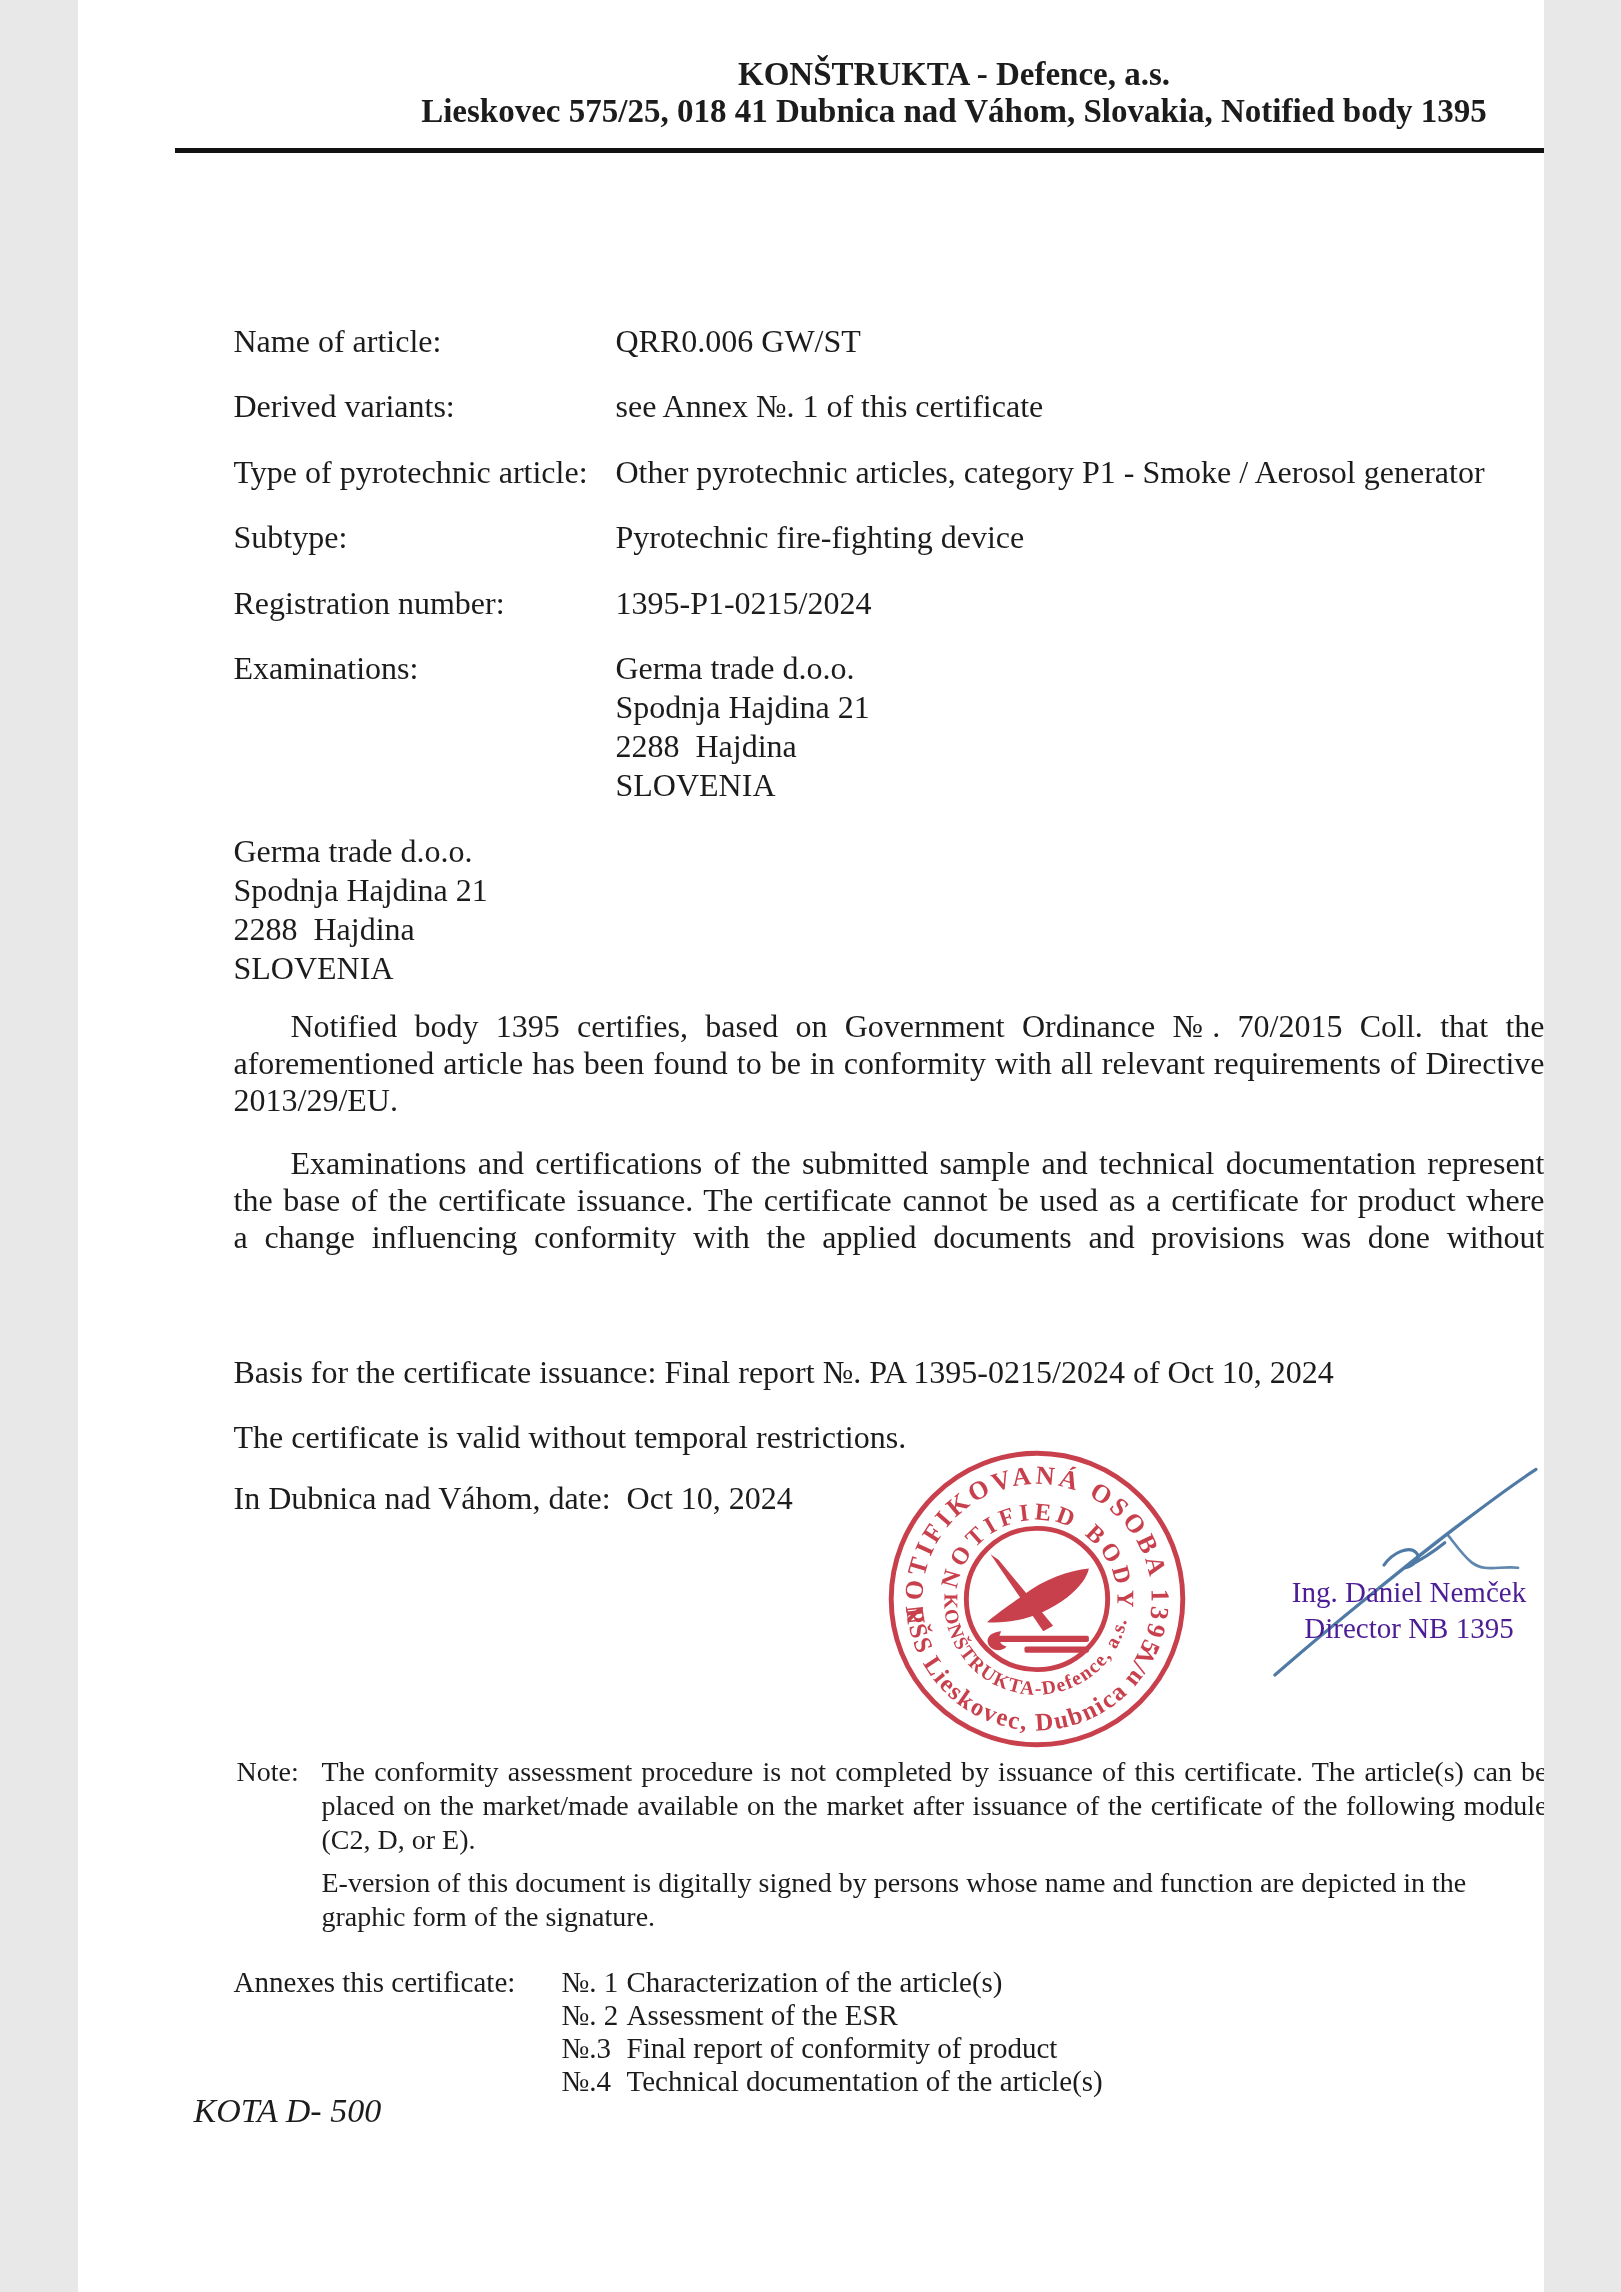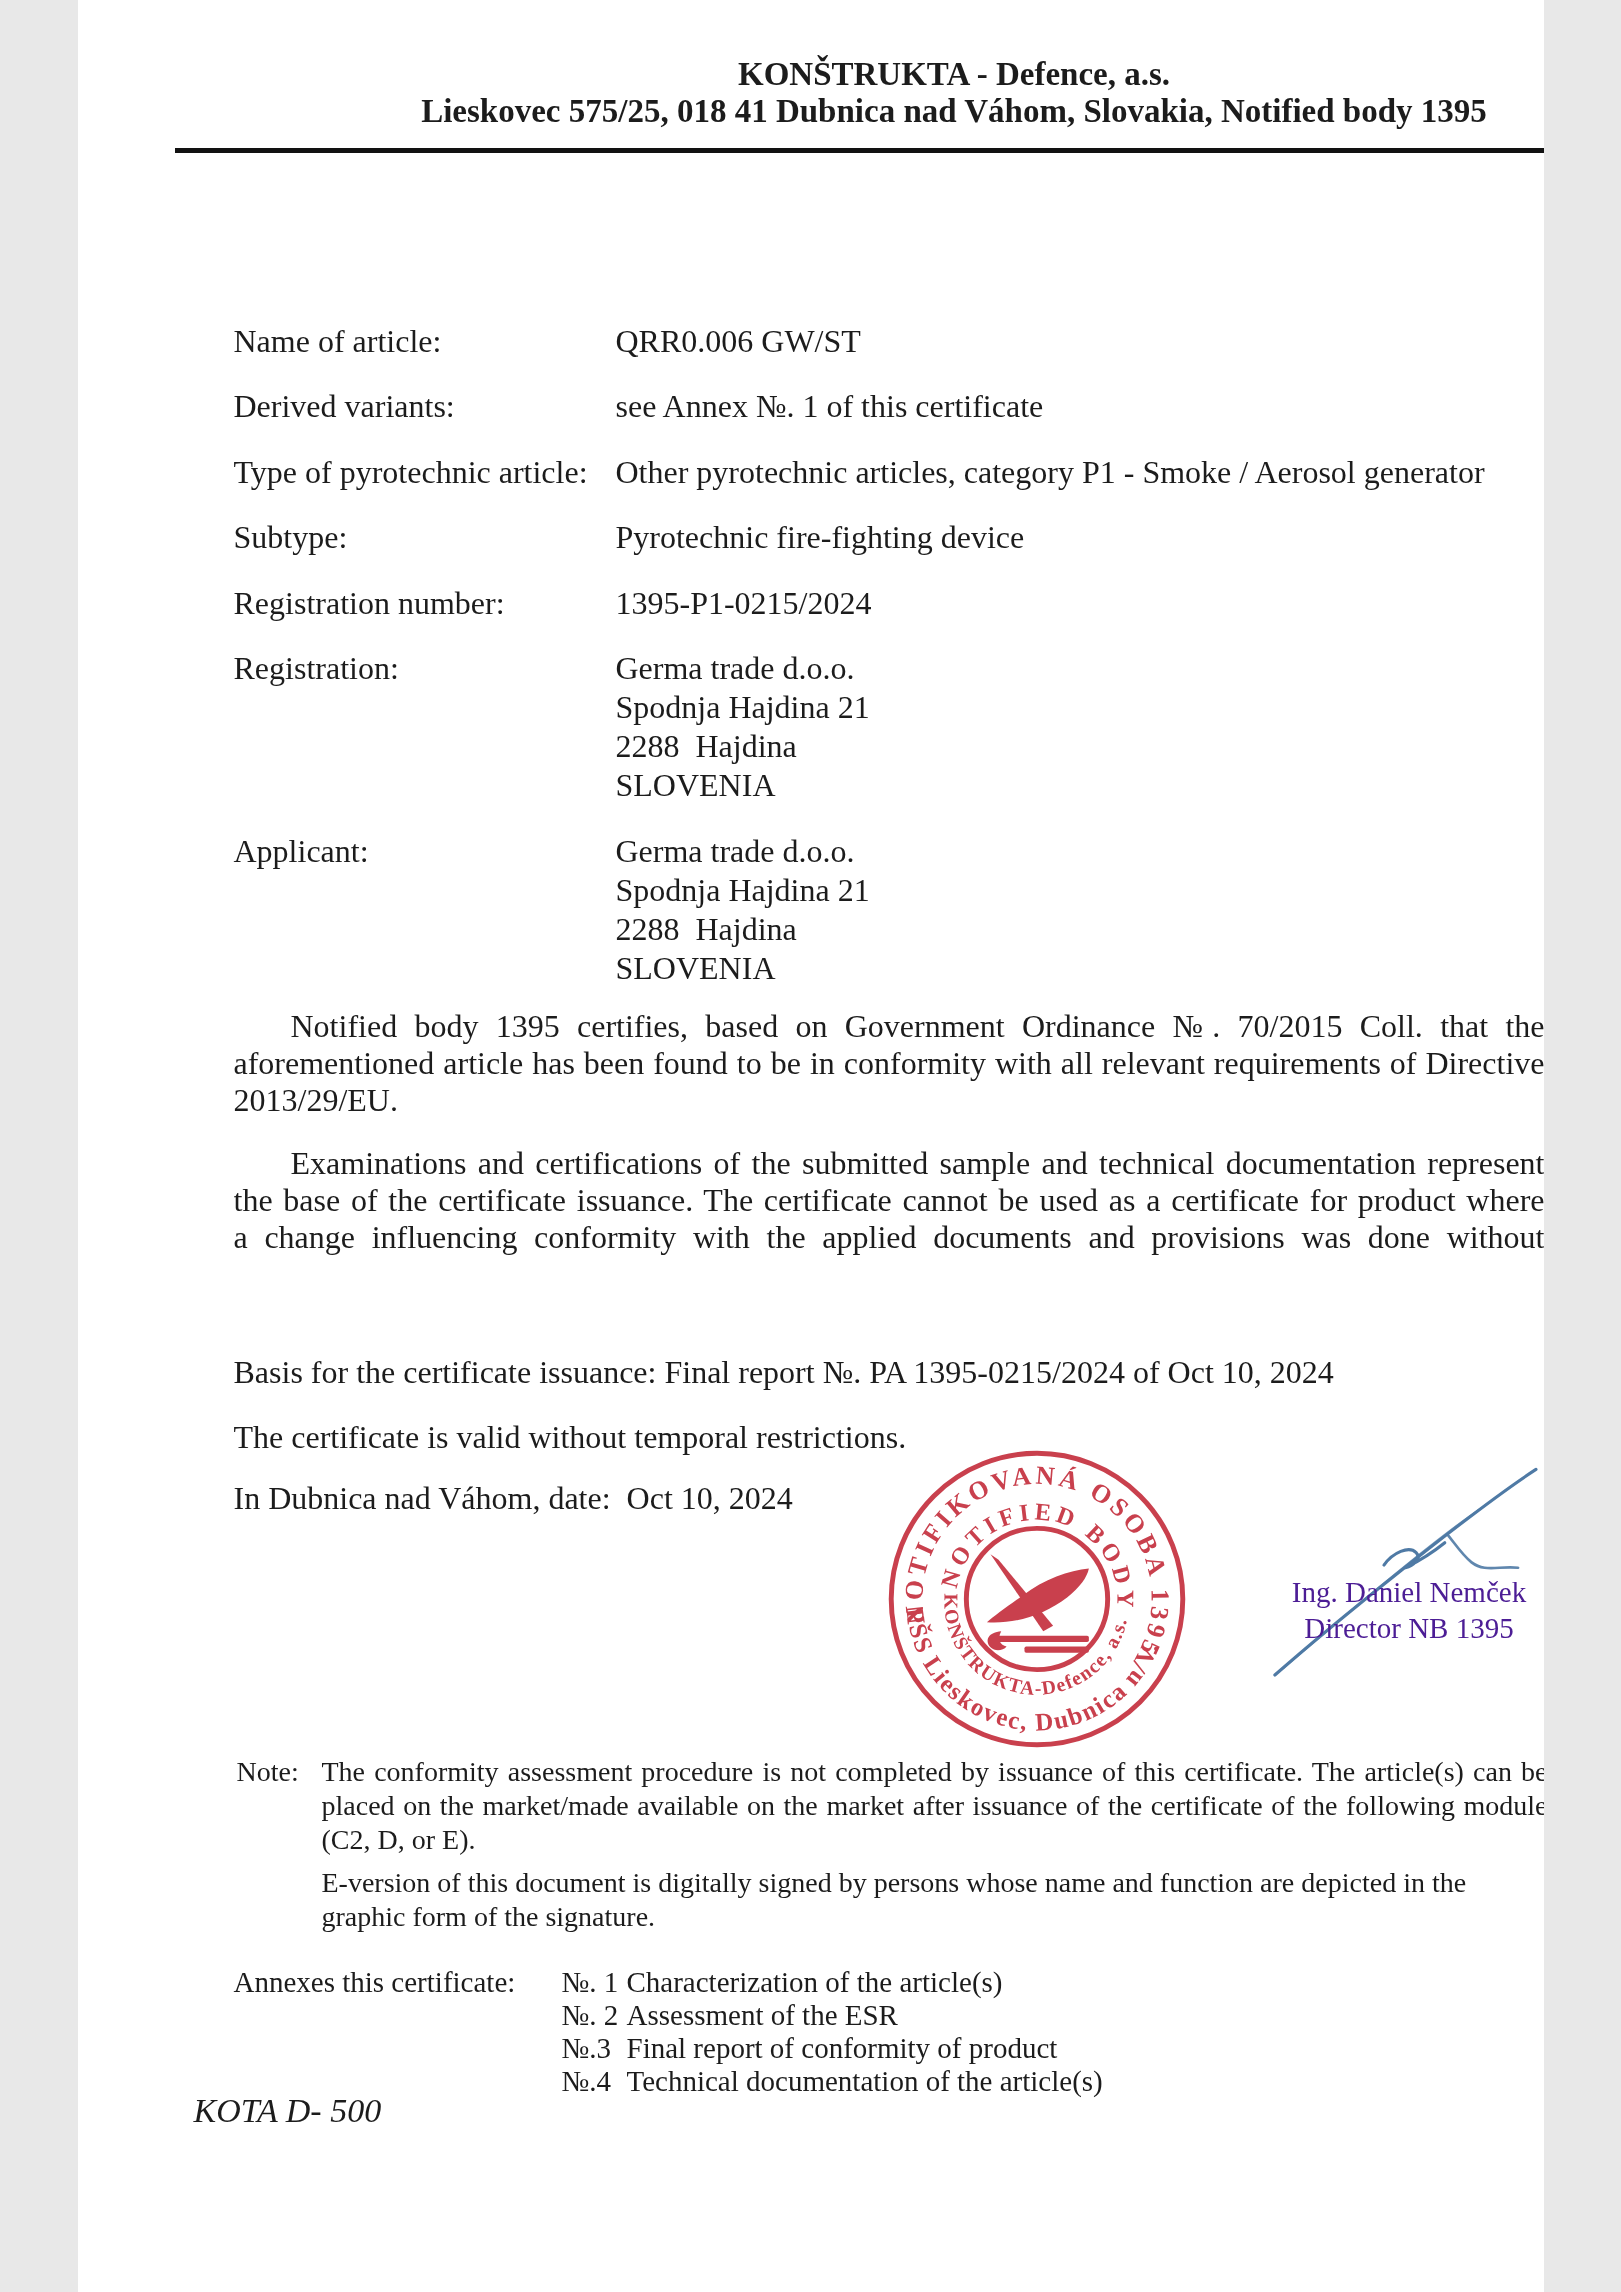--- a/index.html
+++ b/index.html
@@ -94,30 +94,29 @@
           <div class="ln">Pyrotechnic fire-fighting device</div>
         </div>
     </div>
     <div class="frow r4">
       <div class="flabel">Registration number:</div>
       <div class="fval">
           <div class="ln">1395-P1-0215/2024</div>
         </div>
     </div>
     <div class="frow r5">
-      <div class="flabel">Registration:</div>
+      <div class="flabel">Examinations:</div>
       <div class="fval">
           <div class="ln">Germa trade d.o.o.</div>
           <div class="ln">Spodnja Hajdina 21</div>
           <div class="ln">2288  Hajdina</div>
           <div class="ln">SLOVENIA</div>
         </div>
     </div>
     <div class="frow r6">
-      <div class="flabel">Applicant:</div>
       <div class="fval">
           <div class="ln">Germa trade d.o.o.</div>
           <div class="ln">Spodnja Hajdina 21</div>
           <div class="ln">2288  Hajdina</div>
           <div class="ln">SLOVENIA</div>
         </div>
     </div>
   </div>
 
   <div class="para p1">

